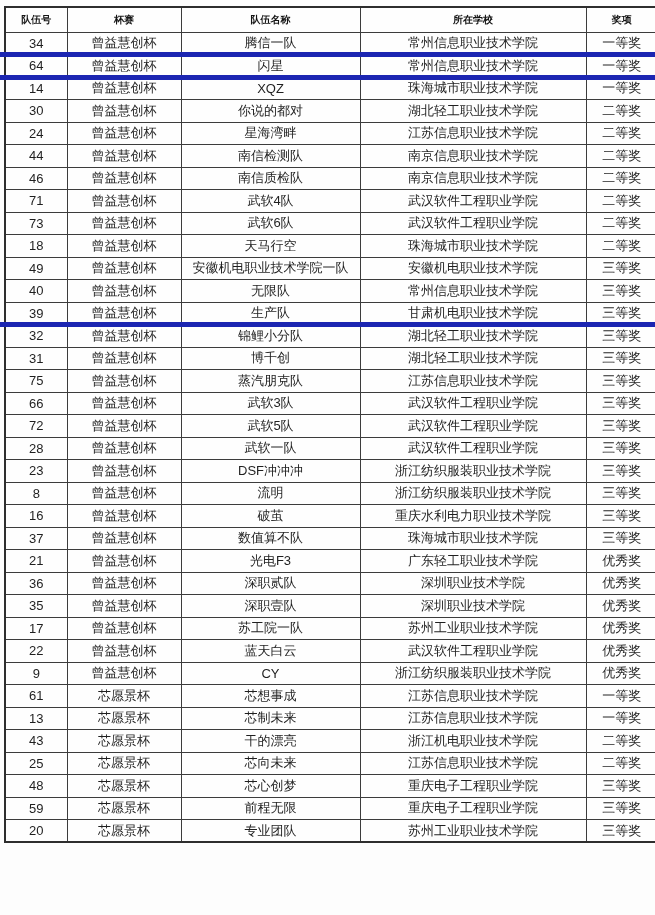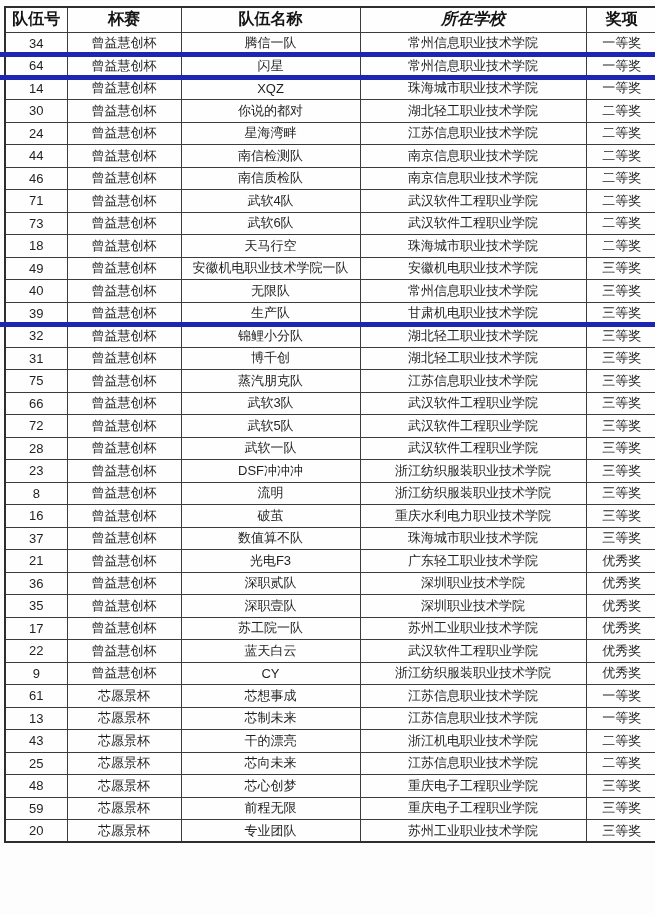--- a/index.html
+++ b/index.html
@@ -29,21 +29,21 @@
     text-align: center;
     vertical-align: middle;
     overflow: hidden;
     white-space: nowrap;
     color: #1f1f1f;
   }
   table.results { border: 2px solid #2e2e2e; }
   table.results thead tr { height: 25px; }
   table.results tbody tr { height: 22.5px; padding-left: 13px; }
   table.results th {
-    font-size: 16px;
+    font-size: 10px;
     font-weight: bold;
     color: #141414;
   }
   table.results td {
     font-size: 13px;
     font-weight: 400;
   }
   .blue-underline {
     position: absolute;
     left: 0;
@@ -55,21 +55,21 @@
 </head>
 <body>
 
 <div class="page">
   <table class="results">
     <thead>
       <tr id="head-row">
           <th style="width: 62px;">队伍号</th>
           <th style="width: 114px;">杯赛</th>
           <th style="width: 179px; text-align: center;">队伍名称</th>
-          <th style="width: 226px; font-style: italic;">所在学校</th>
+          <th style="width: 226px;">所在学校</th>
           <th style="width: 72px;">奖项</th>
         </tr>
     </thead>
     <tbody id="table-body">
         <tr>
           <td>34</td>
           <td>曾益慧创杯</td>
           <td>腾信一队</td>
           <td>常州信息职业技术学院</td>
           <td>一等奖</td>

